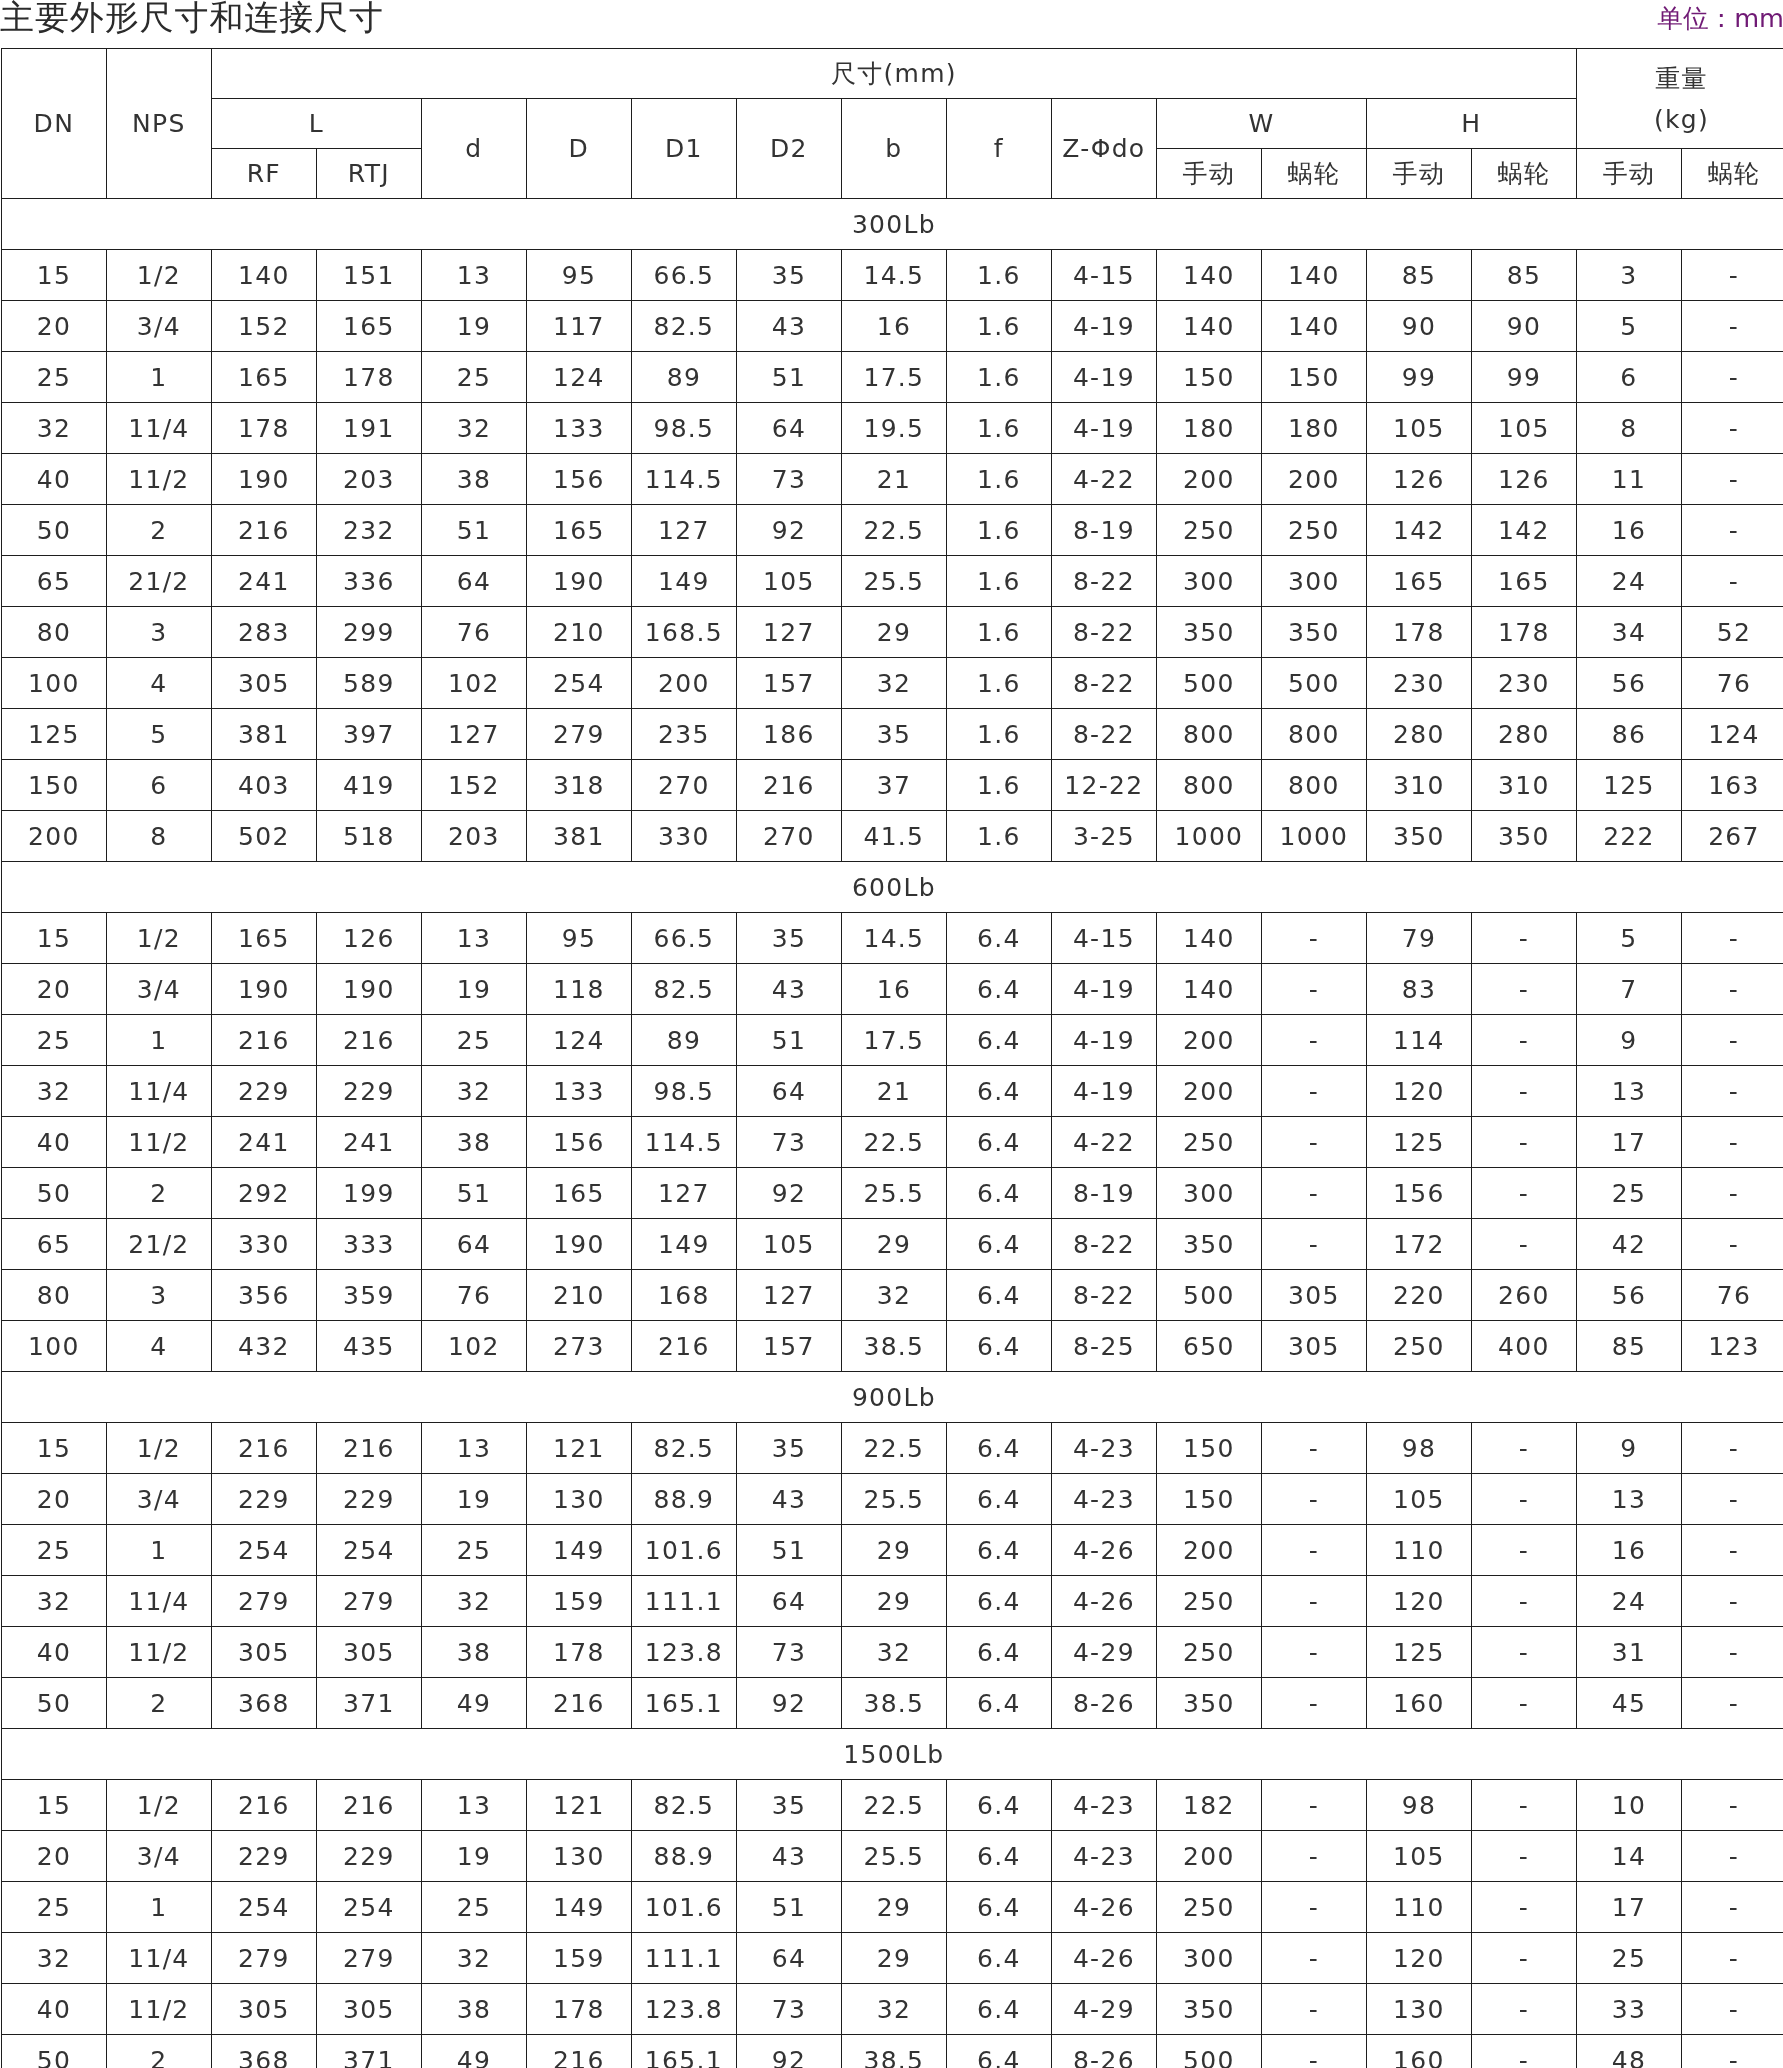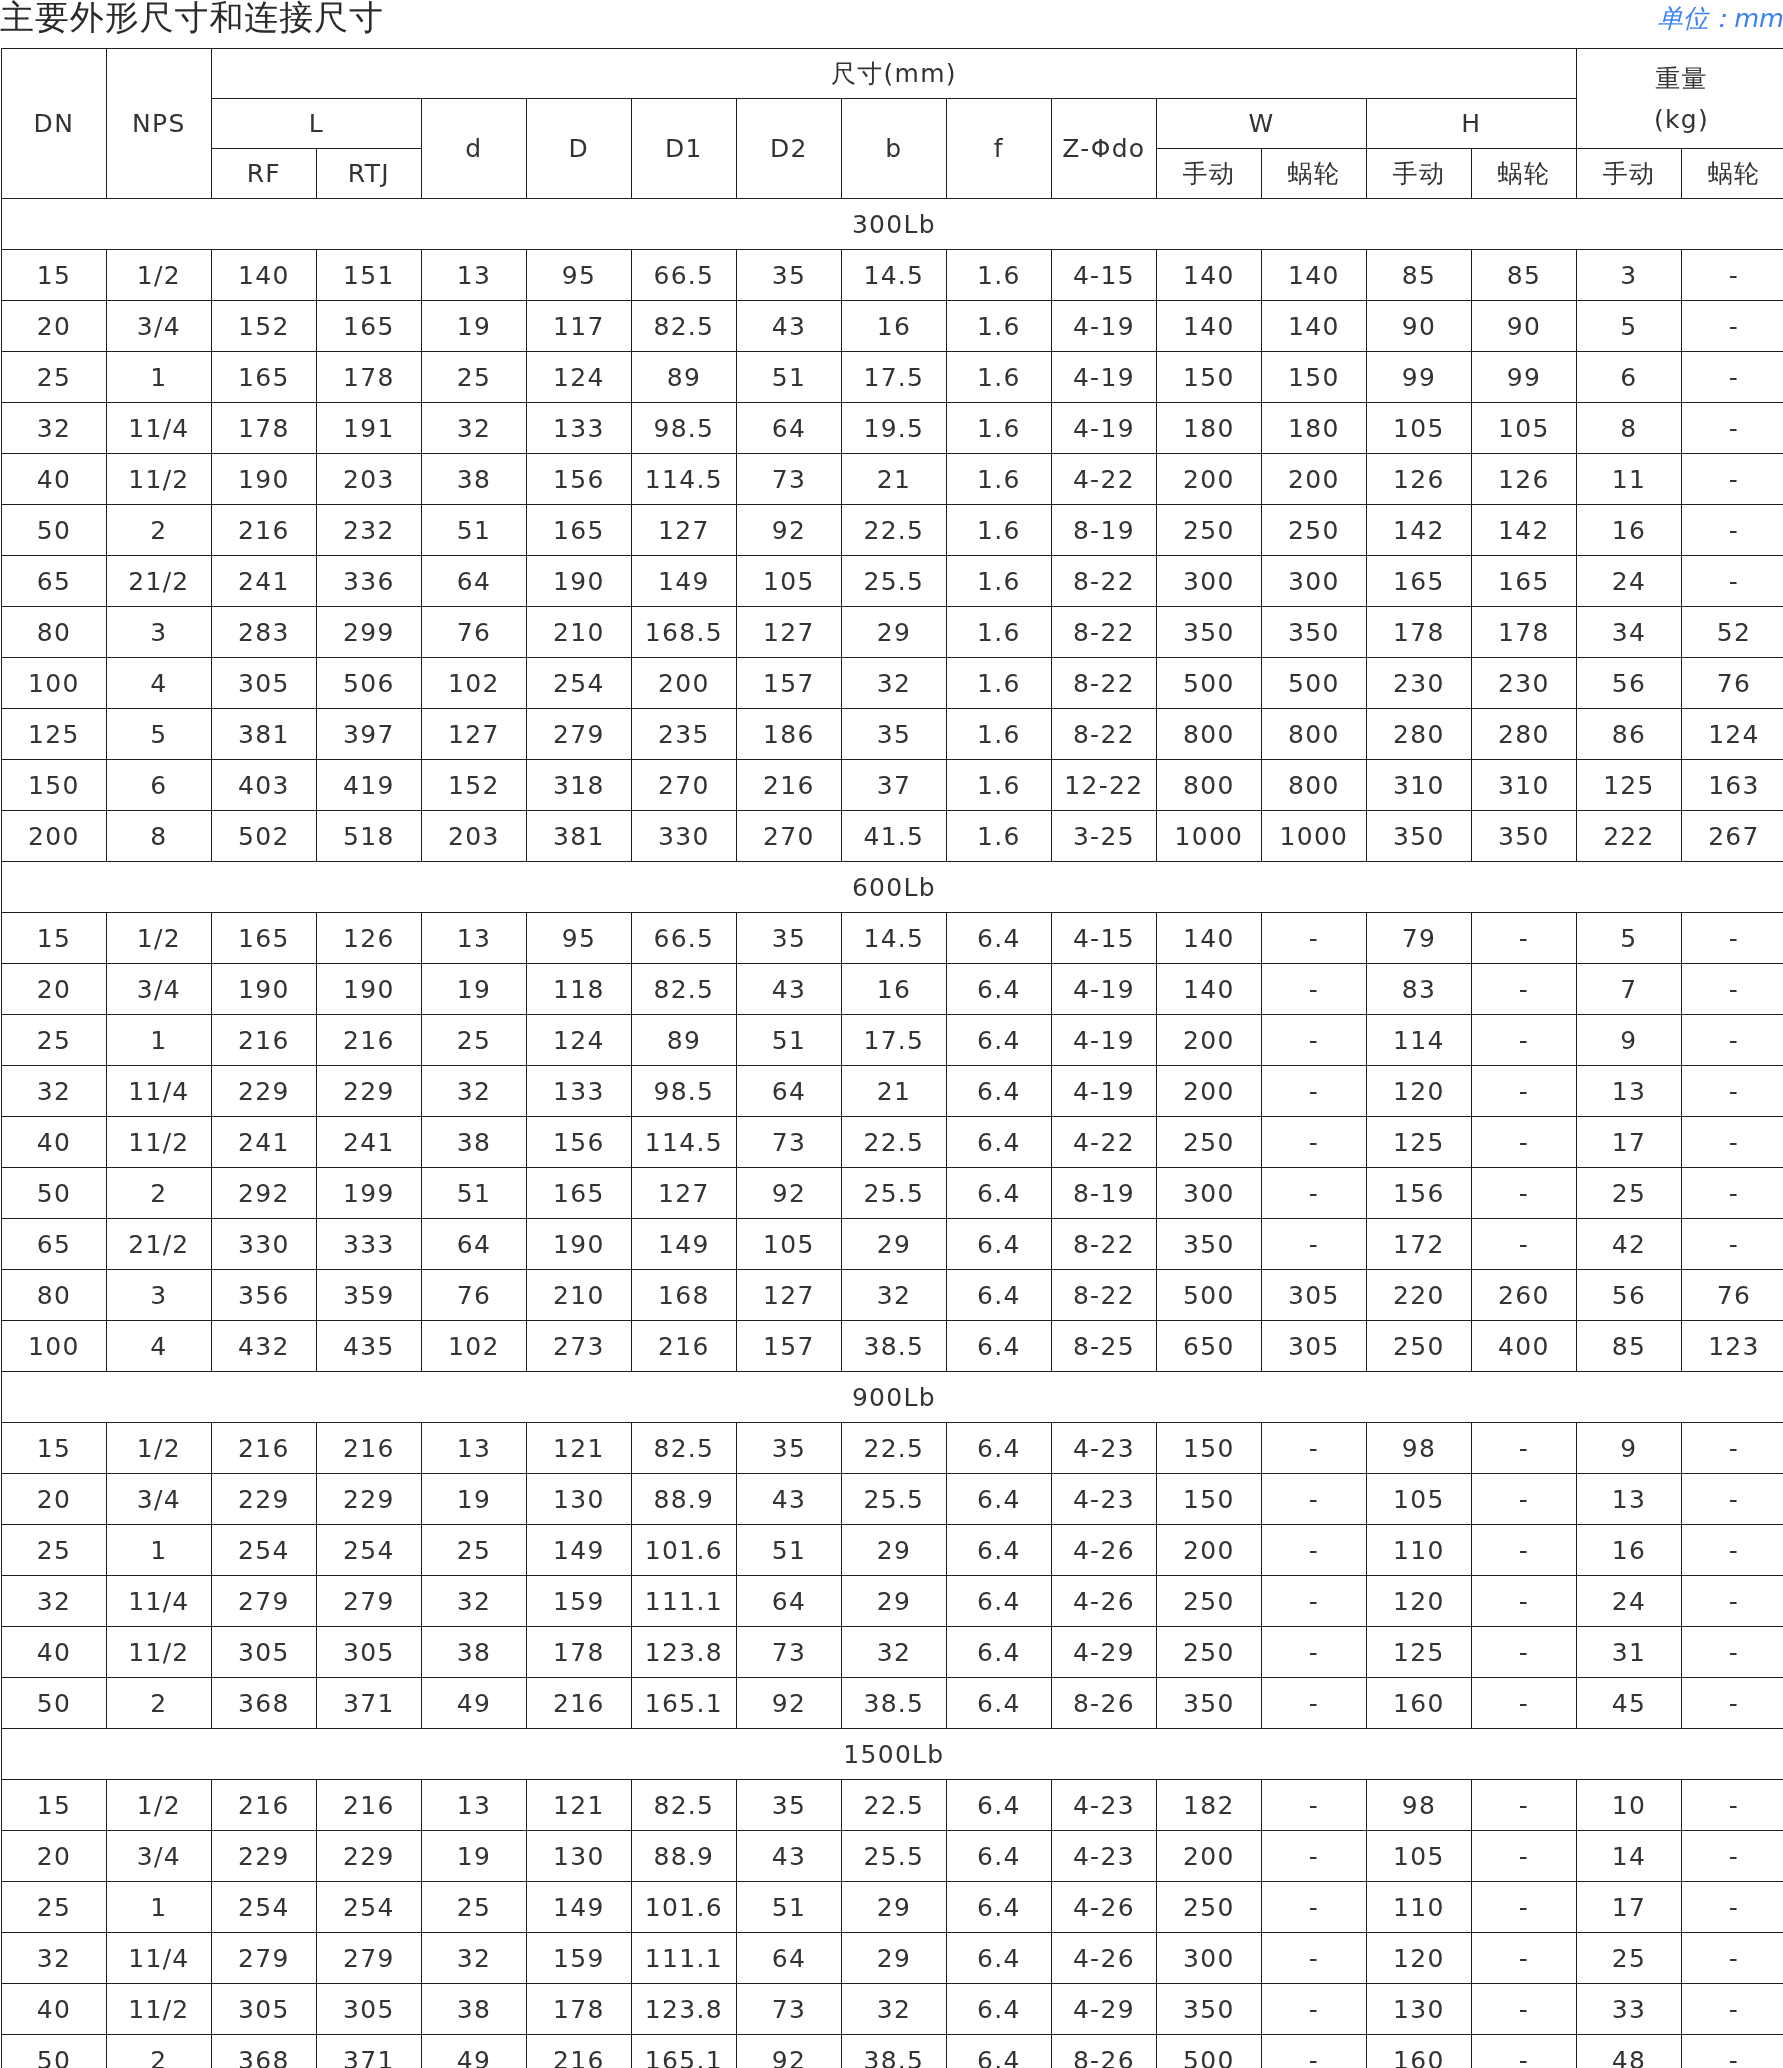--- a/index.html
+++ b/index.html
@@ -7,21 +7,21 @@
     width: 1784px; height: 2069px; overflow: hidden; position: relative;
     font-family: "DejaVu Sans", "Liberation Sans", sans-serif;
     color: #333333;
   }
   .title {
     position: absolute; left: 0; top: -3.5px; height: 44px;
     font-size: 34px; line-height: 41px; letter-spacing: 0.9px; color: #2b2b2b;
   }
   .unit {
     position: absolute; right: 0; top: 1.8px; height: 32px;
-    font-size: 25.6px; line-height: 32px; color: #3b82f6; font-style: italic;
+    font-size: 25.6px; line-height: 32px; color: #701a75;
   }
   table.spec {
     position: absolute; left: 0.9px; top: 48px;
     width: 1781px; border-collapse: collapse; table-layout: fixed;
   }
   table.spec col { width: 105px; }
   table.spec td, table.spec th {
     border: 1.8px solid #1e1e1e;
     text-align: center; vertical-align: middle;
     font-weight: normal; font-size: 25px; letter-spacing: 1.3px;
@@ -245,21 +245,21 @@
         <td>350</td>
         <td>178</td>
         <td>178</td>
         <td>34</td>
         <td>52</td>
       </tr>
       <tr class="row">
         <td>100</td>
         <td>4</td>
         <td>305</td>
-        <td>506</td>
+        <td>589</td>
         <td>102</td>
         <td>254</td>
         <td>200</td>
         <td>157</td>
         <td>32</td>
         <td>1.6</td>
         <td>8-22</td>
         <td>500</td>
         <td>500</td>
         <td>230</td>

